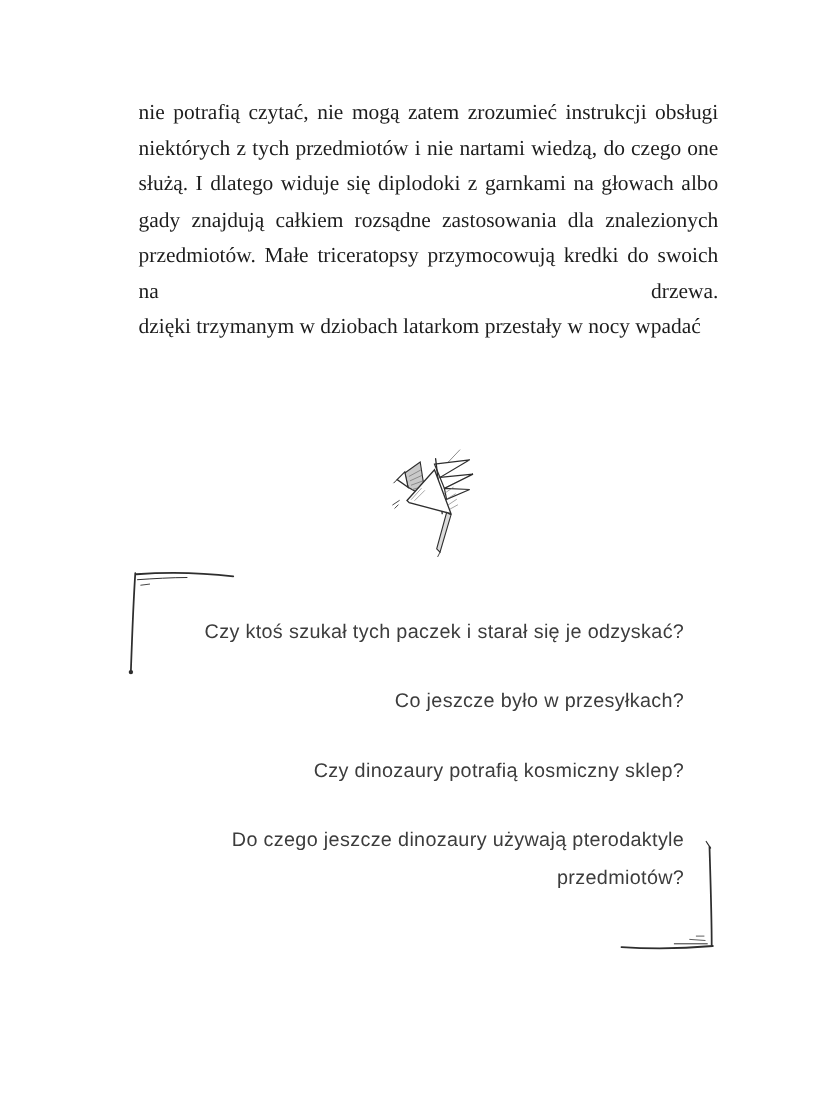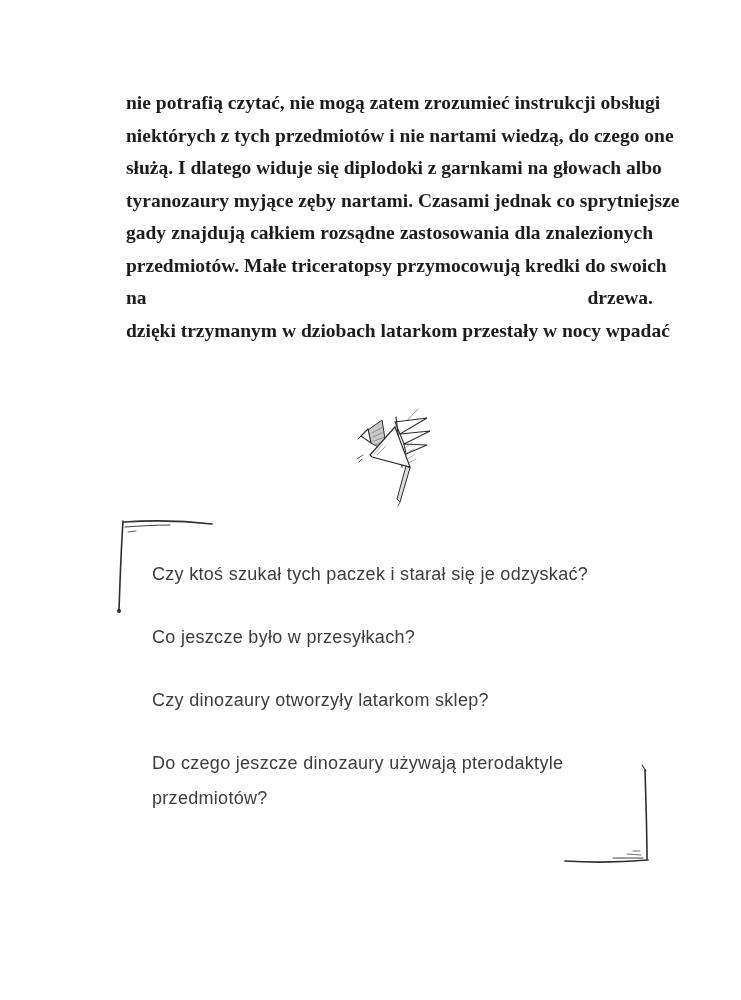--- a/index.html
+++ b/index.html
@@ -20,21 +20,20 @@
   }
   .paragraph {
     position: absolute;
     left: 126px;
     top: 87px;
     width: 527px;
     color: var(--body-color);
     font-family: "Liberation Serif", serif;
     font-size: 19.5px;
     line-height: 32.5px;
-    font-weight: bold;
   }
   .pline {
     text-align: justify;
     text-align-last: justify;
     white-space: nowrap;
   }
   .pline:last-child {
     text-align: left;
     text-align-last: left;
   }
@@ -64,37 +63,36 @@
     left: 152px;
     top: 557px;
     width: 470px;
     color: var(--question-color);
     font-family: "Liberation Sans", sans-serif;
     font-weight: 300;
     font-size: 18px;
     letter-spacing: 0.3px;
   }
   .question-item {
-    text-align: left;
+    text-align: right;
     line-height: 35px;
     margin-bottom: 28px;
   }
   svg .ln   { stroke: var(--sketch-color); fill: none; stroke-linecap: round; stroke-linejoin: round; }
   svg .thin { stroke: #6a6a6a; fill: none; stroke-linecap: round; }
 </style>
 </head>
 <body>
 
 <div class="page">
 
   <div class="paragraph">
       <div class="pline">nie potrafią czytać, nie mogą zatem zrozumieć instrukcji obsługi</div>
       <div class="pline">niektórych z tych przedmiotów i nie nartami wiedzą, do czego one</div>
       <div class="pline">służą. I dlatego widuje się diplodoki z garnkami na głowach albo</div>
-      <div class="pline">tyranozaury myjące zęby nartami. Czasami jednak co sprytniejsze</div>
       <div class="pline">gady znajdują całkiem rozsądne zastosowania dla znalezionych</div>
       <div class="pline">przedmiotów. Małe triceratopsy przymocowują kredki do swoich</div>
       <div class="pline">na drzewa.</div>
       <div class="pline">dzięki trzymanym w dziobach latarkom przestały w nocy wpadać</div>
     </div>
 
   <div class="crane-wrap">
     <svg width="100" height="105" viewBox="0 0 100 105">
 
       <path class="thin" d="M68,4 L31,43" stroke-width="0.7"></path>
@@ -129,21 +127,21 @@
       <path class="ln" d="M13,16 C28,15 44,14 58,14" stroke-width="0.9"></path>
       <path class="ln" d="M16,21 L24,20" stroke-width="0.8"></path>
       <path class="ln" d="M11,10 C9,40 8,70 7,99" stroke-width="1.6"></path>
       <circle cx="7" cy="100" r="2" fill="#2e2e2e"></circle>
     </svg>
   </div>
 
   <div class="questions">
       <div class="question-item">Czy ktoś szukał tych paczek i starał się je odzyskać?</div>
       <div class="question-item">Co jeszcze było w przesyłkach?</div>
-      <div class="question-item">Czy dinozaury otworzyły latarkom sklep?</div>
+      <div class="question-item">Czy dinozaury potrafią kosmiczny sklep?</div>
       <div class="question-item">Do czego jeszcze dinozaury używają pterodaktyle przedmiotów?</div>
     </div>
 
   <div class="bracket-br">
     <svg width="105" height="110" viewBox="0 0 105 110">
       <path class="ln" d="M87,7 L91,13" stroke-width="1.1"></path>
       <path class="ln" d="M90,12 C91,45 92,75 92,101" stroke-width="1.6"></path>
       <path class="ln" d="M10,103 C40,105 70,104 93,102" stroke-width="1.7"></path>
       <path class="ln" d="M58,100 L88,100" stroke-width="0.9"></path>
       <path class="ln" d="M72,96 L86,97 M78,93 L85,93" stroke-width="0.7"></path>

